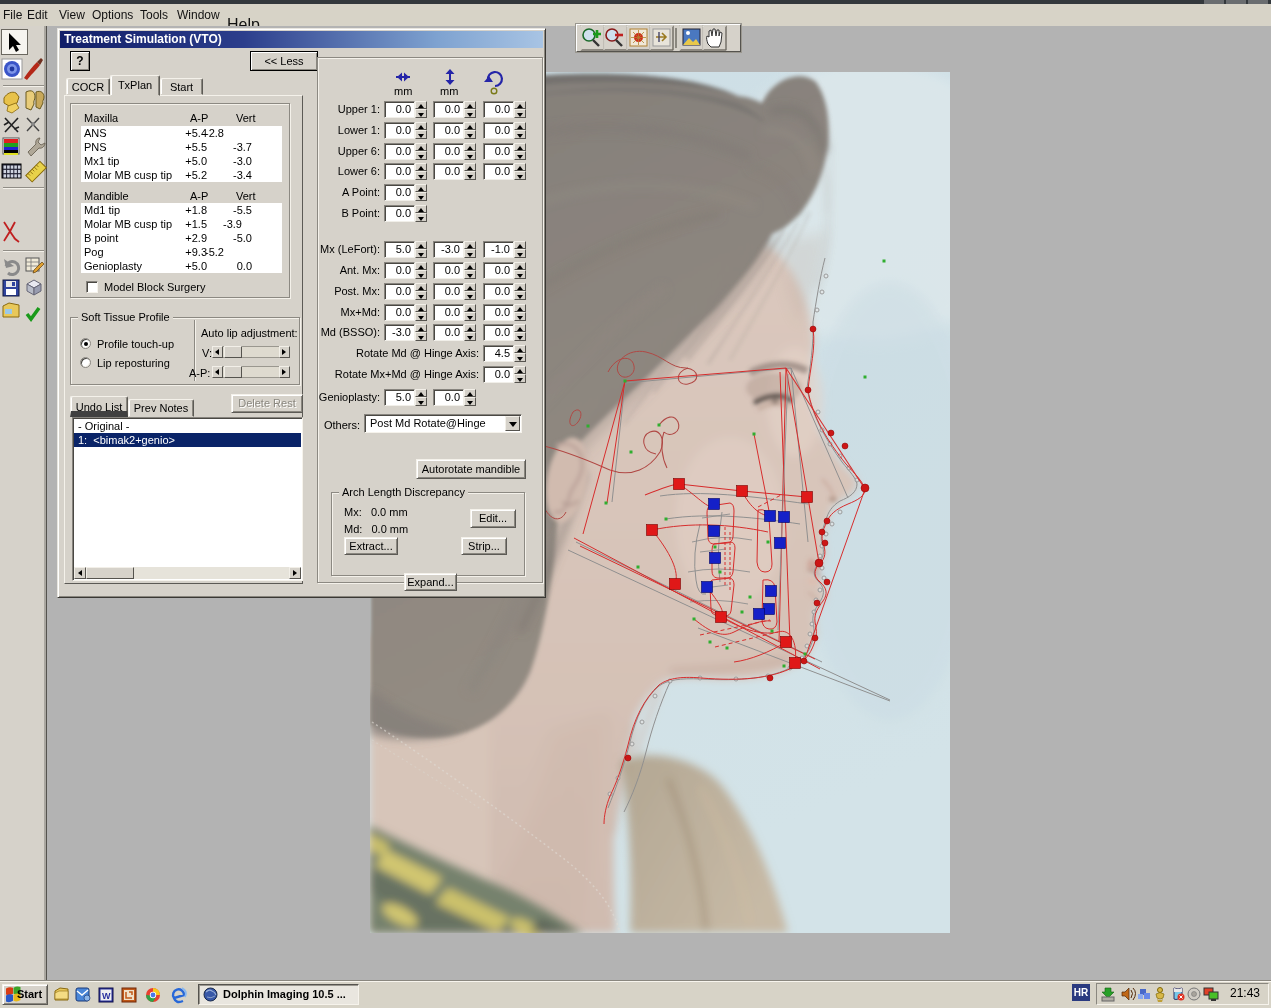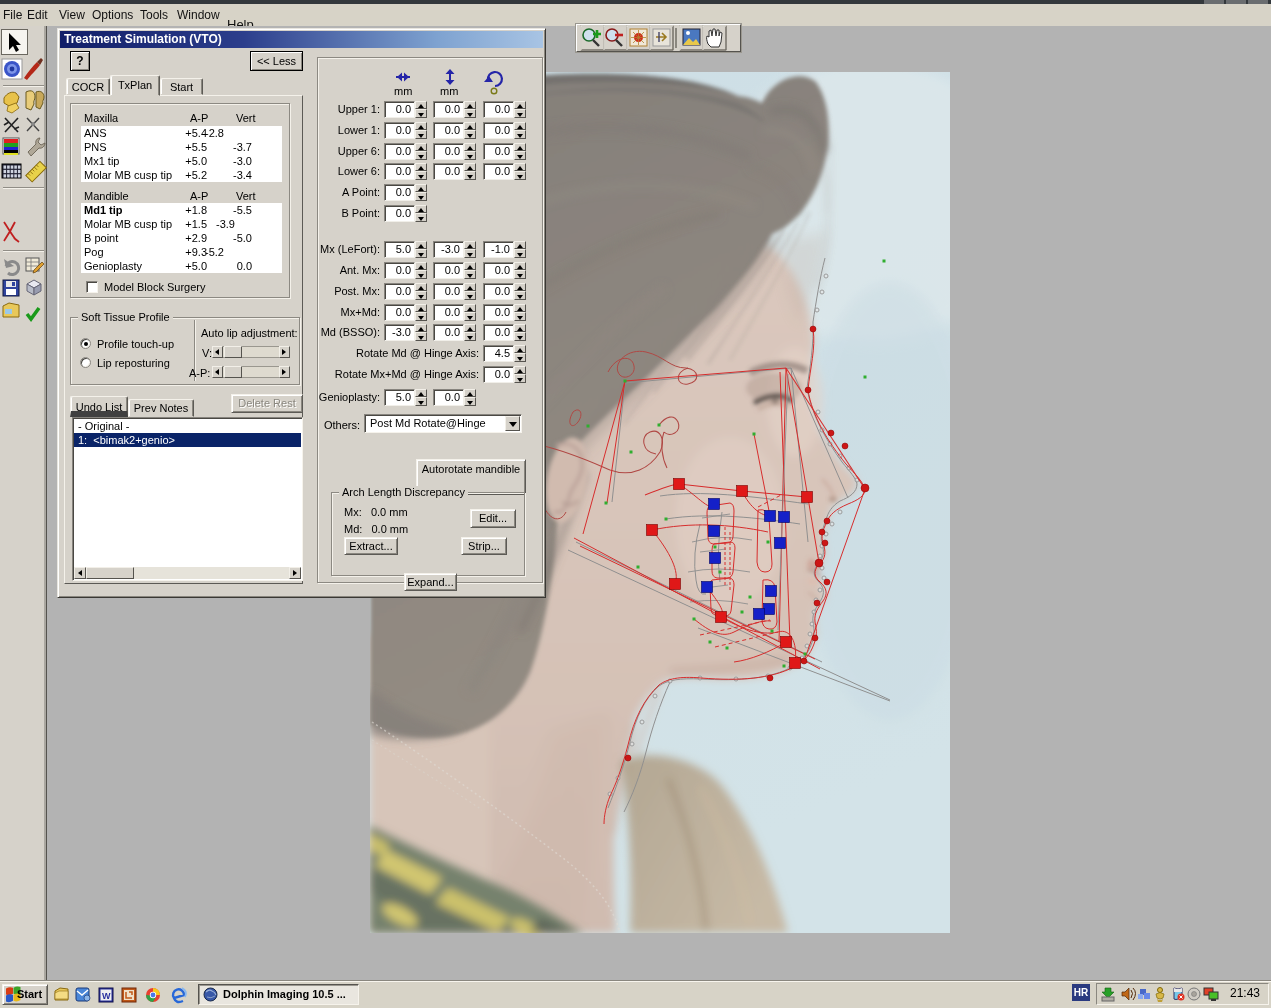--- a/index.html
+++ b/index.html
@@ -30,21 +30,21 @@
 <div class="ab" style="left:1204px;top:0px;width:20px;height:5px;background:#6a6d70;border-bottom:1px solid #26282a;"></div>
 <div class="ab" style="left:1226px;top:0px;width:20px;height:5px;background:#6a6d70;border-bottom:1px solid #26282a;"></div>
 <div class="ab" style="left:1248px;top:0px;width:20px;height:5px;background:#6a6d70;border-bottom:1px solid #26282a;"></div>
 <div class="ab" style="left:0px;top:4px;width:1271px;height:22px;background:#d7d3c7;"></div>
 <div class="ab t11" style="left:3px;top:9px;font-size:12px;color:#111;">File</div>
 <div class="ab t11" style="left:27px;top:9px;font-size:12px;color:#111;">Edit</div>
 <div class="ab t11" style="left:59px;top:9px;font-size:12px;color:#111;">View</div>
 <div class="ab t11" style="left:92px;top:9px;font-size:12px;color:#111;">Options</div>
 <div class="ab t11" style="left:140px;top:9px;font-size:12px;color:#111;">Tools</div>
 <div class="ab t11" style="left:177px;top:9px;font-size:12px;color:#111;">Window</div>
-<div class="ab t11" style="left:227px;top:18px;font-size:13px;color:#111;">Help</div>
+<div class="ab t11" style="left:227px;top:18px;font-size:16px;color:#111;">Help</div>
 <div class="ab" style="left:0px;top:26px;width:47px;height:955px;background:#d6d2ca;border-right:1px solid #55534e;box-shadow:inset -2px 0 0 #aaa7a0;"></div>
 <div class="ab" style="left:48px;top:26px;width:1223px;height:955px;background:#b3b3b3;"></div>
 <svg class="ab" style="left:0;top:26px" width="47" height="330" viewBox="0 0 47 330">
     <rect x="1.5" y="3.5" width="26" height="25" fill="#f6f4ef" stroke="#6a675f"></rect>
     <path d="M9,7 L9,24 L13,20 L16,26 L19,24 L16,19 L21,19 Z" fill="#000"></path>
     <rect x="2" y="33" width="20" height="20" fill="#fff" stroke="#999"></rect>
     <circle cx="12" cy="43" r="8" fill="#3a55c8"></circle>
     <circle cx="12" cy="43" r="5" fill="#7e96e8"></circle>
     <circle cx="12" cy="43" r="2.4" fill="#2038a0"></circle>
     <path d="M24,52 C28,46 33,40 37,36 L40,39 C36,44 30,50 27,54 Z" fill="#b42818"></path>
@@ -393,21 +393,21 @@
     <path d="M83,8 v10" stroke="#446" stroke-width="1.4"></path>
     <rect x="107" y="5" width="17" height="16" fill="#4a78c0" stroke="#223"></rect>
     <path d="M107,21 l6,-7 4,4 3,-3 4,6 Z" fill="#e8c84a"></path>
     <circle cx="112" cy="9" r="2" fill="#fff"></circle>
     <path d="M132,20 c-1,-3 -2,-6 -1,-8 l2,1 v-6 l2,-1 1,6 1,-7 2,0 1,7 1,-6 2,0 0,6 1,-4 2,1 -1,9 -2,5 -8,0 Z" fill="#fff" stroke="#333" stroke-width="1"></path>
   </svg>
 <div class="ab" style="left:57px;top:28px;width:489px;height:570px;background:#d6d2ca;border:1px solid;border-color:#e8e5de #3a3834 #3a3834 #e8e5de;box-shadow:inset 1px 1px 0 #fff, inset -1px -1px 0 #8a877f;"></div>
 <div class="ab" style="left:60px;top:31px;width:483px;height:17px;background:linear-gradient(90deg,#111e68 0%,#2c3e8c 38%,#7ea2d0 78%,#a8c4e4 100%);"></div>
 <div class="ab t11" style="left:64px;top:33px;font-size:12px;color:#fff;"><b>Treatment Simulation (VTO)</b></div>
 <div class="ab btnk" style="left:70px;top:51px;width:20px;height:20px;line-height:18px;font-weight:bold;font-size:12px;">?</div>
-<div class="ab btnk" style="left:250px;top:51px;width:53px;height:20px;line-height:18px;">&lt;&lt; Less</div>
+<div class="ab btnk" style="left:250px;top:51px;width:68px;height:20px;line-height:18px;">&lt;&lt; Less</div>
 <div class="ab" style="left:64px;top:95px;width:239px;height:489px;border:1px solid;border-color:#f4f1ea #5c5a55 #5c5a55 #f4f1ea;background:#d6d2ca;"></div>
 <div class="ab tab" style="left:66px;top:78px;width:44px;height:17px;line-height:17px;">COCR</div>
 <div class="ab tab" style="left:110px;top:75px;width:50px;height:21px;line-height:19px;border-bottom:1px solid #d6d2ca;">TxPlan</div>
 <div class="ab tab" style="left:160px;top:78px;width:43px;height:17px;line-height:17px;">Start</div>
 <div class="ab" style="left:70px;top:103px;width:220px;height:195px;border:1px solid #8c8982;box-shadow:1px 1px 0 #f4f1ea,inset 1px 1px 0 #f4f1ea;"></div>
 <div class="ab t11" style="left:84px;top:112px;">Maxilla</div>
 <div class="ab t11" style="left:190px;top:112px;">A-P</div>
 <div class="ab t11" style="left:236px;top:112px;">Vert</div>
 <div class="ab" style="left:81px;top:126px;width:201px;height:56px;background:#fff;"></div>
 <div class="ab t11" style="left:84px;top:127px;">ANS</div>
@@ -419,26 +419,26 @@
 <div class="ab t11" style="left:84px;top:155px;">Mx1 tip</div>
 <div class="ab t11" style="left:160px;top:155px;width:47px;text-align:right">+5.0</div>
 <div class="ab t11" style="left:205px;top:155px;width:47px;text-align:right">-3.0</div>
 <div class="ab t11" style="left:84px;top:169px;">Molar MB cusp tip</div>
 <div class="ab t11" style="left:160px;top:169px;width:47px;text-align:right">+5.2</div>
 <div class="ab t11" style="left:205px;top:169px;width:47px;text-align:right">-3.4</div>
 <div class="ab t11" style="left:84px;top:190px;">Mandible</div>
 <div class="ab t11" style="left:190px;top:190px;">A-P</div>
 <div class="ab t11" style="left:236px;top:190px;">Vert</div>
 <div class="ab" style="left:81px;top:203px;width:201px;height:70px;background:#fff;"></div>
-<div class="ab t11" style="left:84px;top:204px;font-weight:bold;">Md1 tip</div>
+<div class="ab t11" style="left:84px;top:204px;">Md1 tip</div>
 <div class="ab t11" style="left:160px;top:204px;width:47px;text-align:right">+1.8</div>
 <div class="ab t11" style="left:205px;top:204px;width:47px;text-align:right">-5.5</div>
 <div class="ab t11" style="left:84px;top:218px;">Molar MB cusp tip</div>
 <div class="ab t11" style="left:160px;top:218px;width:47px;text-align:right">+1.5</div>
-<div class="ab t11" style="left:216px;top:218px;width:47px;text-align:left">-3.9</div>
+<div class="ab t11" style="left:209px;top:218px;width:47px;text-align:center">-3.9</div>
 <div class="ab t11" style="left:84px;top:232px;">B point</div>
 <div class="ab t11" style="left:160px;top:232px;width:47px;text-align:right">+2.9</div>
 <div class="ab t11" style="left:205px;top:232px;width:47px;text-align:right">-5.0</div>
 <div class="ab t11" style="left:84px;top:246px;">Pog</div>
 <div class="ab t11" style="left:160px;top:246px;width:47px;text-align:right">+9.3</div>
 <div class="ab t11" style="left:205px;top:246px;width:47px;text-align:left">-5.2</div>
 <div class="ab t11" style="left:84px;top:260px;">Genioplasty</div>
 <div class="ab t11" style="left:160px;top:260px;width:47px;text-align:right">+5.0</div>
 <div class="ab t11" style="left:205px;top:260px;width:47px;text-align:right">0.0</div>
 <div class="ab sunk" style="left:86px;top:281px;width:12px;height:12px;background:#fff;"></div>
@@ -734,21 +734,21 @@
     <span class="arr-u"></span>
   </div>
 <div class="ab udbtn" style="left:464px;top:397px;height:9px">
     <span class="arr-d" style="top:3px"></span>
   </div>
 <div class="ab t11" style="left:324px;top:419px;">Others:</div>
 <div class="ab sunk" style="left:364px;top:414px;width:158px;height:19px;background:#fff;"></div>
 <div class="ab t11" style="left:370px;top:417px;">Post Md Rotate@Hinge</div>
 <div class="ab" style="left:505px;top:416px;width:15px;height:15px;background:#d6d2ca;border:1px solid;border-color:#f2efe8 #55534e #55534e #f2efe8;"></div>
 <div class="ab" style="left:509px;top:422px;width:0px;height:0px;border-left:4px solid transparent;border-right:4px solid transparent;border-top:5px solid #000;"></div>
-<div class="ab btn" style="left:416px;top:459px;width:110px;height:36px;line-height:18px;">Autorotate mandible</div>
+<div class="ab btn" style="left:416px;top:459px;width:110px;height:20px;line-height:18px;">Autorotate mandible</div>
 <div class="ab grp" style="left:331px;top:492px;width:194px;height:84px;"></div>
 <div class="ab t11" style="left:339px;top:486px;background:#d6d2ca;padding:0 3px;">Arch Length Discrepancy</div>
 <div class="ab t11" style="left:344px;top:506px;">Mx: &nbsp; 0.0 mm</div>
 <div class="ab t11" style="left:344px;top:523px;">Md: &nbsp; 0.0 mm</div>
 <div class="ab btn" style="left:470px;top:509px;width:46px;height:19px;line-height:17px;">Edit...</div>
 <div class="ab btn" style="left:344px;top:537px;width:54px;height:18px;line-height:16px;">Extract...</div>
 <div class="ab btn" style="left:404px;top:537px;width:53px;height:18px;line-height:16px;margin-top:36px;">Expand...</div>
 <div class="ab btn" style="left:461px;top:537px;width:46px;height:18px;line-height:16px;">Strip...</div>
 <div class="ab" style="left:0px;top:981px;width:1271px;height:27px;background:#d7d3c7;border-top:1px solid #f8f5ee;box-shadow:0 -1px 0 #8a877f;"></div>
 <div class="ab btn" style="left:2px;top:984px;width:46px;height:21px;"></div>

